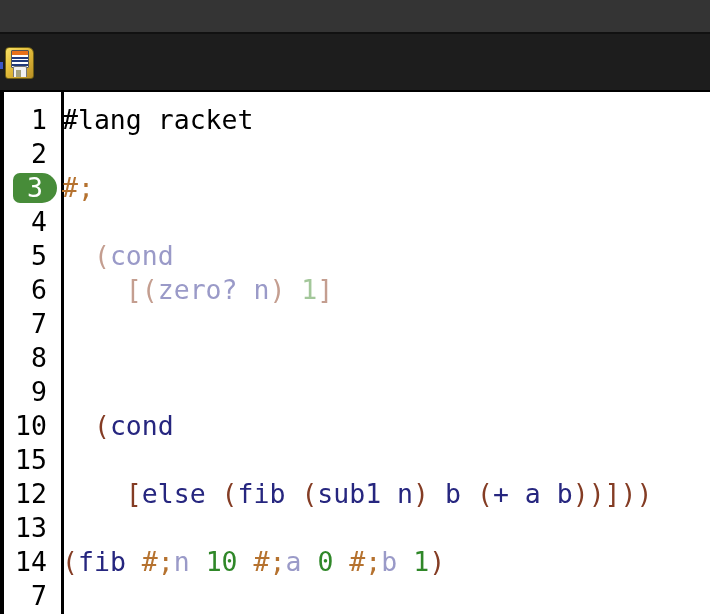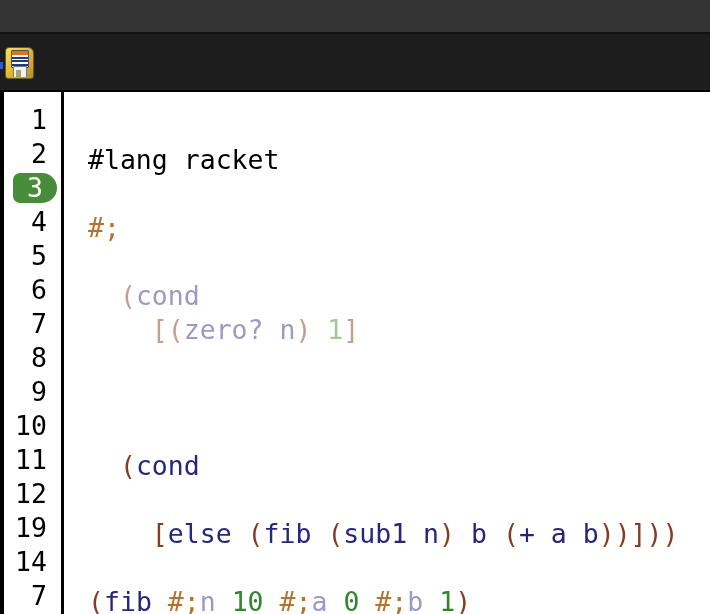--- a/index.html
+++ b/index.html
@@ -97,21 +97,21 @@
   }
   .badge {
     position: absolute; left: 13px; top: 2px;
     width: 44px; height: 30px;
     background: var(--badge-bg, #478c39);
     border-radius: 7px 15px 15px 7px;
     color: #fff;
     display: flex; align-items: center; justify-content: center;
     line-height: 30px;
   }
-  .code { padding-left: 26px; margin-top: 40px; }
+  .code { padding-left: 0; }
   .tk-plain { color: var(--c-plain, #000000); }
   .tk-com   { color: var(--c-com, #b5722f); }
   .tk-p     { color: var(--c-p, #843c24); }
   .tk-id    { color: var(--c-id, #26267f); }
   .tk-lit   { color: var(--c-lit, #2f8728); }
   .tk-fid   { color: var(--c-fid, #9a9ac8); }
   .tk-fp    { color: var(--c-fp, #c49e90); }
   .tk-flit  { color: var(--c-flit, #a3c79a); }
 </style>
 </head>
@@ -141,19 +141,19 @@
       <div class="row"><span class="ln">1</span><span class="code"><span class="tk-plain">#lang racket</span></span></div>
       <div class="row"><span class="ln">2</span><span class="code"></span></div>
       <div class="row"><span class="ln"><span class="badge">3</span></span><span class="code"><span class="tk-com">#;</span></span></div>
       <div class="row"><span class="ln">4</span></div>
       <div class="row"><span class="ln">5</span><span class="code"><span class="tk-plain">  </span><span class="tk-fp">(</span><span class="tk-fid">cond</span></span></div>
       <div class="row"><span class="ln">6</span><span class="code"><span class="tk-plain">    </span><span class="tk-fp">[(</span><span class="tk-fid">zero? n</span><span class="tk-fp">) </span><span class="tk-flit">1</span><span class="tk-fp">]</span></span></div>
       <div class="row"><span class="ln">7</span></div>
       <div class="row"><span class="ln">8</span><span class="code"></span></div>
       <div class="row"><span class="ln">9</span></div>
       <div class="row"><span class="ln">10</span><span class="code"><span class="tk-plain">  </span><span class="tk-p">(</span><span class="tk-id">cond</span></span></div>
-      <div class="row"><span class="ln">11</span></div>
+      <div class="row"><span class="ln">15</span></div>
       <div class="row"><span class="ln">12</span><span class="code"><span class="tk-plain">    </span><span class="tk-p">[</span><span class="tk-id">else </span><span class="tk-p">(</span><span class="tk-id">fib </span><span class="tk-p">(</span><span class="tk-id">sub1 n</span><span class="tk-p">) </span><span class="tk-id">b </span><span class="tk-p">(</span><span class="tk-id">+ a b</span><span class="tk-p">))]))</span></span></div>
-      <div class="row"><span class="ln">19</span><span class="code"></span></div>
+      <div class="row"><span class="ln">13</span><span class="code"></span></div>
       <div class="row"><span class="ln">14</span><span class="code"><span class="tk-p">(</span><span class="tk-id">fib </span><span class="tk-com">#;</span><span class="tk-fid">n</span><span class="tk-plain"> </span><span class="tk-lit">10</span><span class="tk-plain"> </span><span class="tk-com">#;</span><span class="tk-fid">a</span><span class="tk-plain"> </span><span class="tk-lit">0</span><span class="tk-plain"> </span><span class="tk-com">#;</span><span class="tk-fid">b</span><span class="tk-plain"> </span><span class="tk-lit">1</span><span class="tk-p">)</span></span></div>
       <div class="row"><span class="ln">7</span><span class="code"></span></div>
     </div>
 </div>
 
 </body></html>

